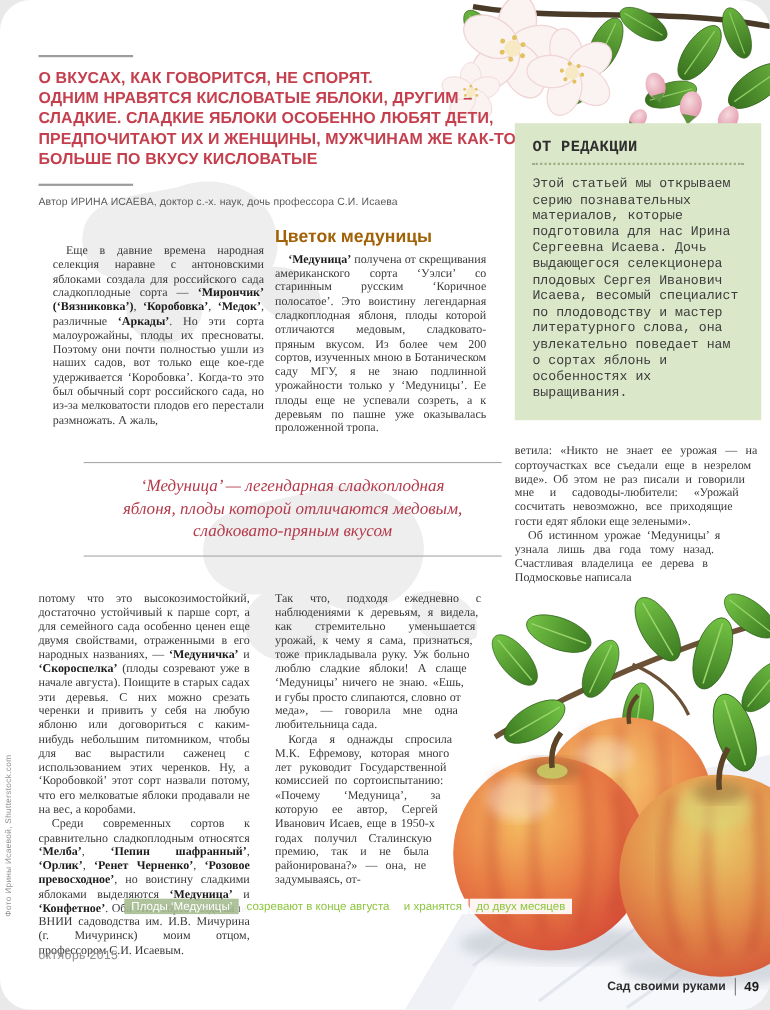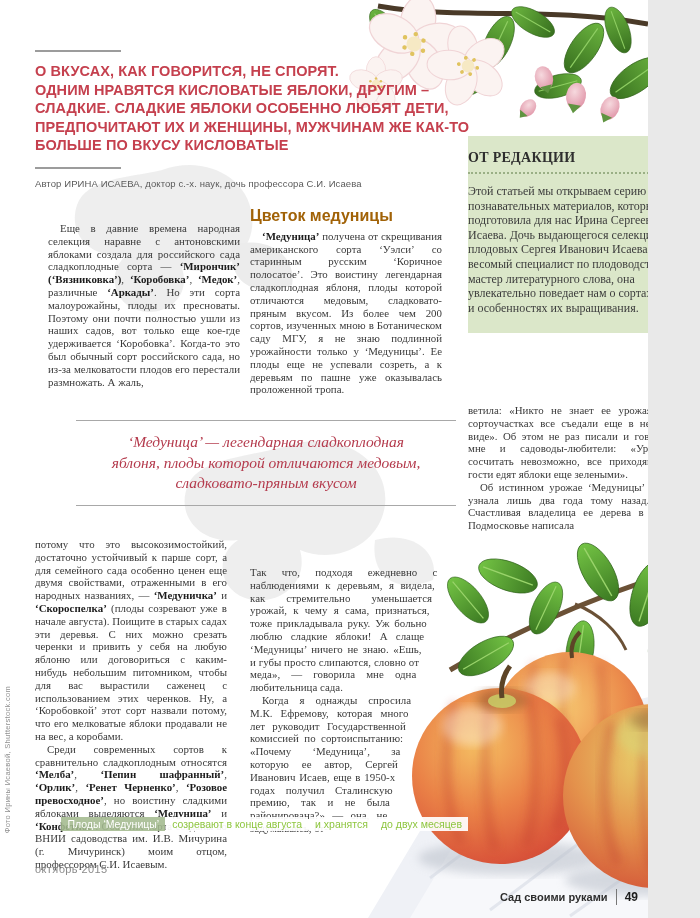--- a/index.html
+++ b/index.html
@@ -1,37 +1,37 @@
 <!DOCTYPE html>
 <html><head>
 <meta charset="utf-8">
 <style>
   html,body{margin:0;padding:0;background:#e9e9e9;}
-  .page{position:relative;width:648px;height:918px;background:#ffffff;overflow:hidden;
-        font-family:"Liberation Serif",serif;}
+  .page{position:relative;width:700px;height:918px;background:#ffffff;overflow:hidden;
+        font-family:"Liberation Serif",serif;border-radius:28px;}
 
   
   .wm{position:absolute;z-index:0;opacity:.9;}
   .photo-layer{position:absolute;z-index:1;}
 
   
   .abs{position:absolute;z-index:2;}
 
   .rule{position:absolute;z-index:2;height:2px;width:86px;background:#9c9c9c;left:35px;}
 
   .headline{left:35px;top:62px;width:448px;color:#c5404e;
             font-family:"Liberation Sans",sans-serif;font-weight:bold;
             font-size:14.5px;line-height:18.6px;white-space:pre-line;letter-spacing:.1px;}
 
   .author{left:35px;top:178px;font-family:"Liberation Sans",sans-serif;
           font-size:9.5px;color:#5a5a5a;letter-spacing:.1px;}
 
   .sidebar{left:468px;top:112px;width:224px;background:#dbe7c9;
-           padding:14px 0 18px;box-sizing:border-box;
-           font-family:Liberation Serif, serif;margin-top:24px;}
+           padding:14px 16px 18px;box-sizing:border-box;
+           font-family:Liberation Mono, monospace;}
   .sidebar h2{margin:0 0 5px;font-size:14px;color:#2e2e2e;letter-spacing:.3px;font-weight:bold;}
   .sidebar .dots{border-bottom:2px dotted #9aaf85;margin-bottom:10px;height:1px;}
   .sidebar p{margin:0;font-size:12px;line-height:14.6px;color:#3c3c3c;}
 
   .bodycol{font-size:10.9px;line-height:12.8px;color:#3a3a3a;text-align:justify;}
   .bodycol p{margin:0;}
   .bodycol p.ind{text-indent:12px;}
   .rich-b{font-weight:bold;color:#1c1c1c;}
 
   .h-red{font-family:"Liberation Sans",sans-serif;font-weight:bold;color:#a16207;
@@ -249,21 +249,21 @@
 яблоня, плоды которой отличаются медовым,
 сладковато-пряным вкусом</div>
     <div class="qline"></div>
   </div>
 
   <div class="abs bodycol" style="left:35px;top:538px;width:192px;">
     <p><span>потому что это высокозимостойкий, достаточно устойчивый к парше сорт, а для семейного сада особенно ценен еще двумя свойствами, отраженными в его народных названиях, — </span><span class="rich-b">‘Медуничка’</span><span> и </span><span class="rich-b">‘Скороспелка’</span><span> (плоды созревают уже в начале августа). Поищите в старых садах эти деревья. С них можно срезать черенки и привить у себя на любую яблоню или договориться с каким-нибудь небольшим питомником, чтобы для вас вырастили саженец с использованием этих черенков. Ну, а ‘Коробовкой’ этот сорт назвали потому, что его мелковатые яблоки продавали не на вес, а коробами.</span></p>
     <p class="ind"><span>Среди современных сортов к сравнительно сладкоплодным относятся </span><span class="rich-b">‘Мелба’</span><span>, </span><span class="rich-b">‘Пепин шафранный’</span><span>, </span><span class="rich-b">‘Орлик’</span><span>, </span><span class="rich-b">‘Ренет Черненко’</span><span>, </span><span class="rich-b">‘Розовое превосходное’</span><span>, но воистину сладкими яблоками выделяются </span><span class="rich-b">‘Медуница’</span><span> и </span><span class="rich-b">‘Конфетное’</span><span>. Оба этих сорта созданы во ВНИИ садоводства им. И.В. Мичурина (г. Мичуринск) моим отцом, профессором С.И. Исаевым.</span></p>
   </div>
 
-  <div class="abs bodycol" style="left:250px;top:538px;width:190px;margin-top:28px;">
+  <div class="abs bodycol" style="left:250px;top:538px;width:190px;">
     <div class="cut2"></div>
     <p>Так что, подходя ежедневно с наблюдениями к деревьям, я видела, как стремительно уменьшается урожай, к чему я сама, признаться, тоже прикладывала руку. Уж больно люблю сладкие яблоки! А слаще ‘Медуницы’ ничего не знаю. «Ешь, и губы просто слипаются, словно от меда», — говорила мне одна любительница сада.</p>
     <p class="ind">Когда я однажды спросила М.К. Ефремову, которая много лет руководит Государственной комиссией по сортоиспытанию: «Почему ‘Медуница’, за которую ее автор, Сергей Иванович Исаев, еще в 1950-х годах получил Сталинскую премию, так и не была районирована?» — она, не задумываясь, от-</p>
   </div>
 
   <div class="abs bodycol" style="left:468px;top:404px;width:226px;">
     <div class="cut3"></div>
     <p>ветила: «Никто не знает ее урожая — на сортоучастках все съедали еще в незрелом виде». Об этом не раз писали и говорили мне и садоводы-любители: «Урожай сосчитать невозможно, все приходящие гости едят яблоки еще зелеными».</p>
     <p class="ind">Об истинном урожае ‘Медуницы’ я узнала лишь два года тому назад. Счастливая владелица ее дерева в Подмосковье написала</p>
   </div>

